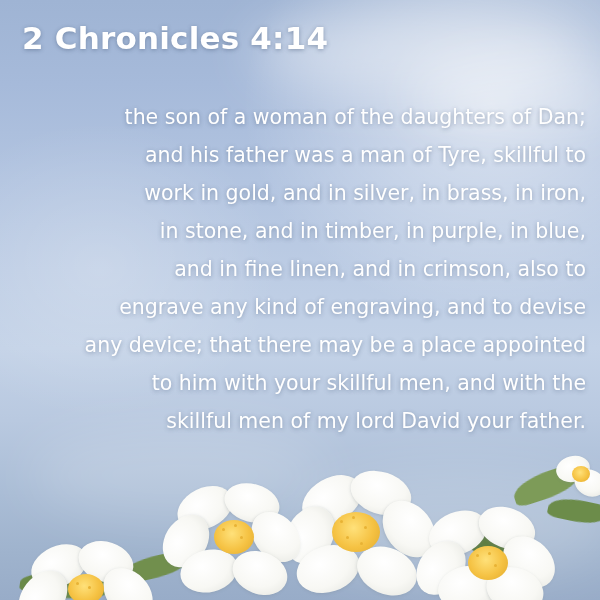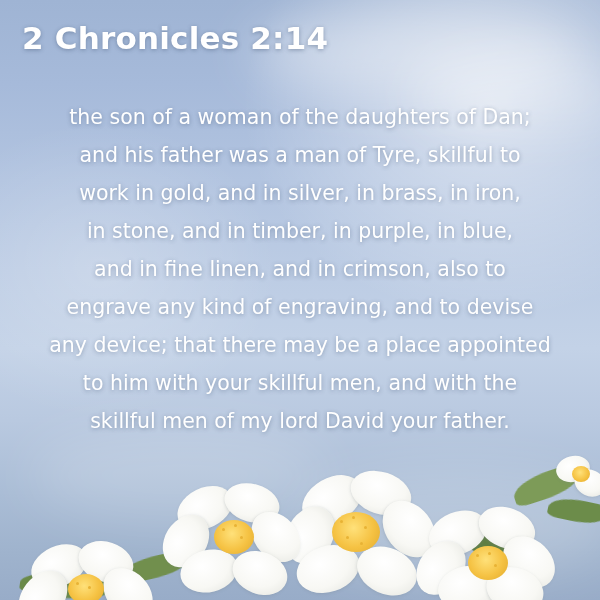--- a/index.html
+++ b/index.html
@@ -72,21 +72,21 @@
     font-weight: bold;
     color: #ffffff;
     letter-spacing: 0.2px;
     text-shadow: 0 1px 4px rgba(60,80,110,0.45);
   }
   .verse {
     position: absolute;
     left: 14px;
     right: 14px;
     top: 98px;
-    text-align: center;
+    text-align: right;
     color: #ffffff;
     font-size: 20.5px;
     line-height: 38px;
     text-shadow: 0 1px 4px rgba(60,80,110,0.45);
     white-space: pre-line;
   }
 
   
   .flower-layer {
     position: absolute;
@@ -127,21 +127,21 @@
 <div class="canvas">
 
   <div class="bloom-a"></div>
   <div class="bloom-b"></div>
 
   <div class="cloud c1"></div>
   <div class="cloud c2"></div>
   <div class="cloud c3"></div>
   <div class="cloud c4"></div>
 
-  <div class="title">2 Chronicles 2:14</div>
+  <div class="title">2 Chronicles 4:14</div>
 
   <div class="verse">the son of a woman of the daughters of Dan;
 and his father was a man of Tyre, skillful to
 work in gold, and in silver, in brass, in iron,
 in stone, and in timber, in purple, in blue,
 and in fine linen, and in crimson, also to
 engrave any kind of engraving, and to devise
 any device; that there may be a place appointed
 to him with your skillful men, and with the
 skillful men of my lord David your father.</div>

